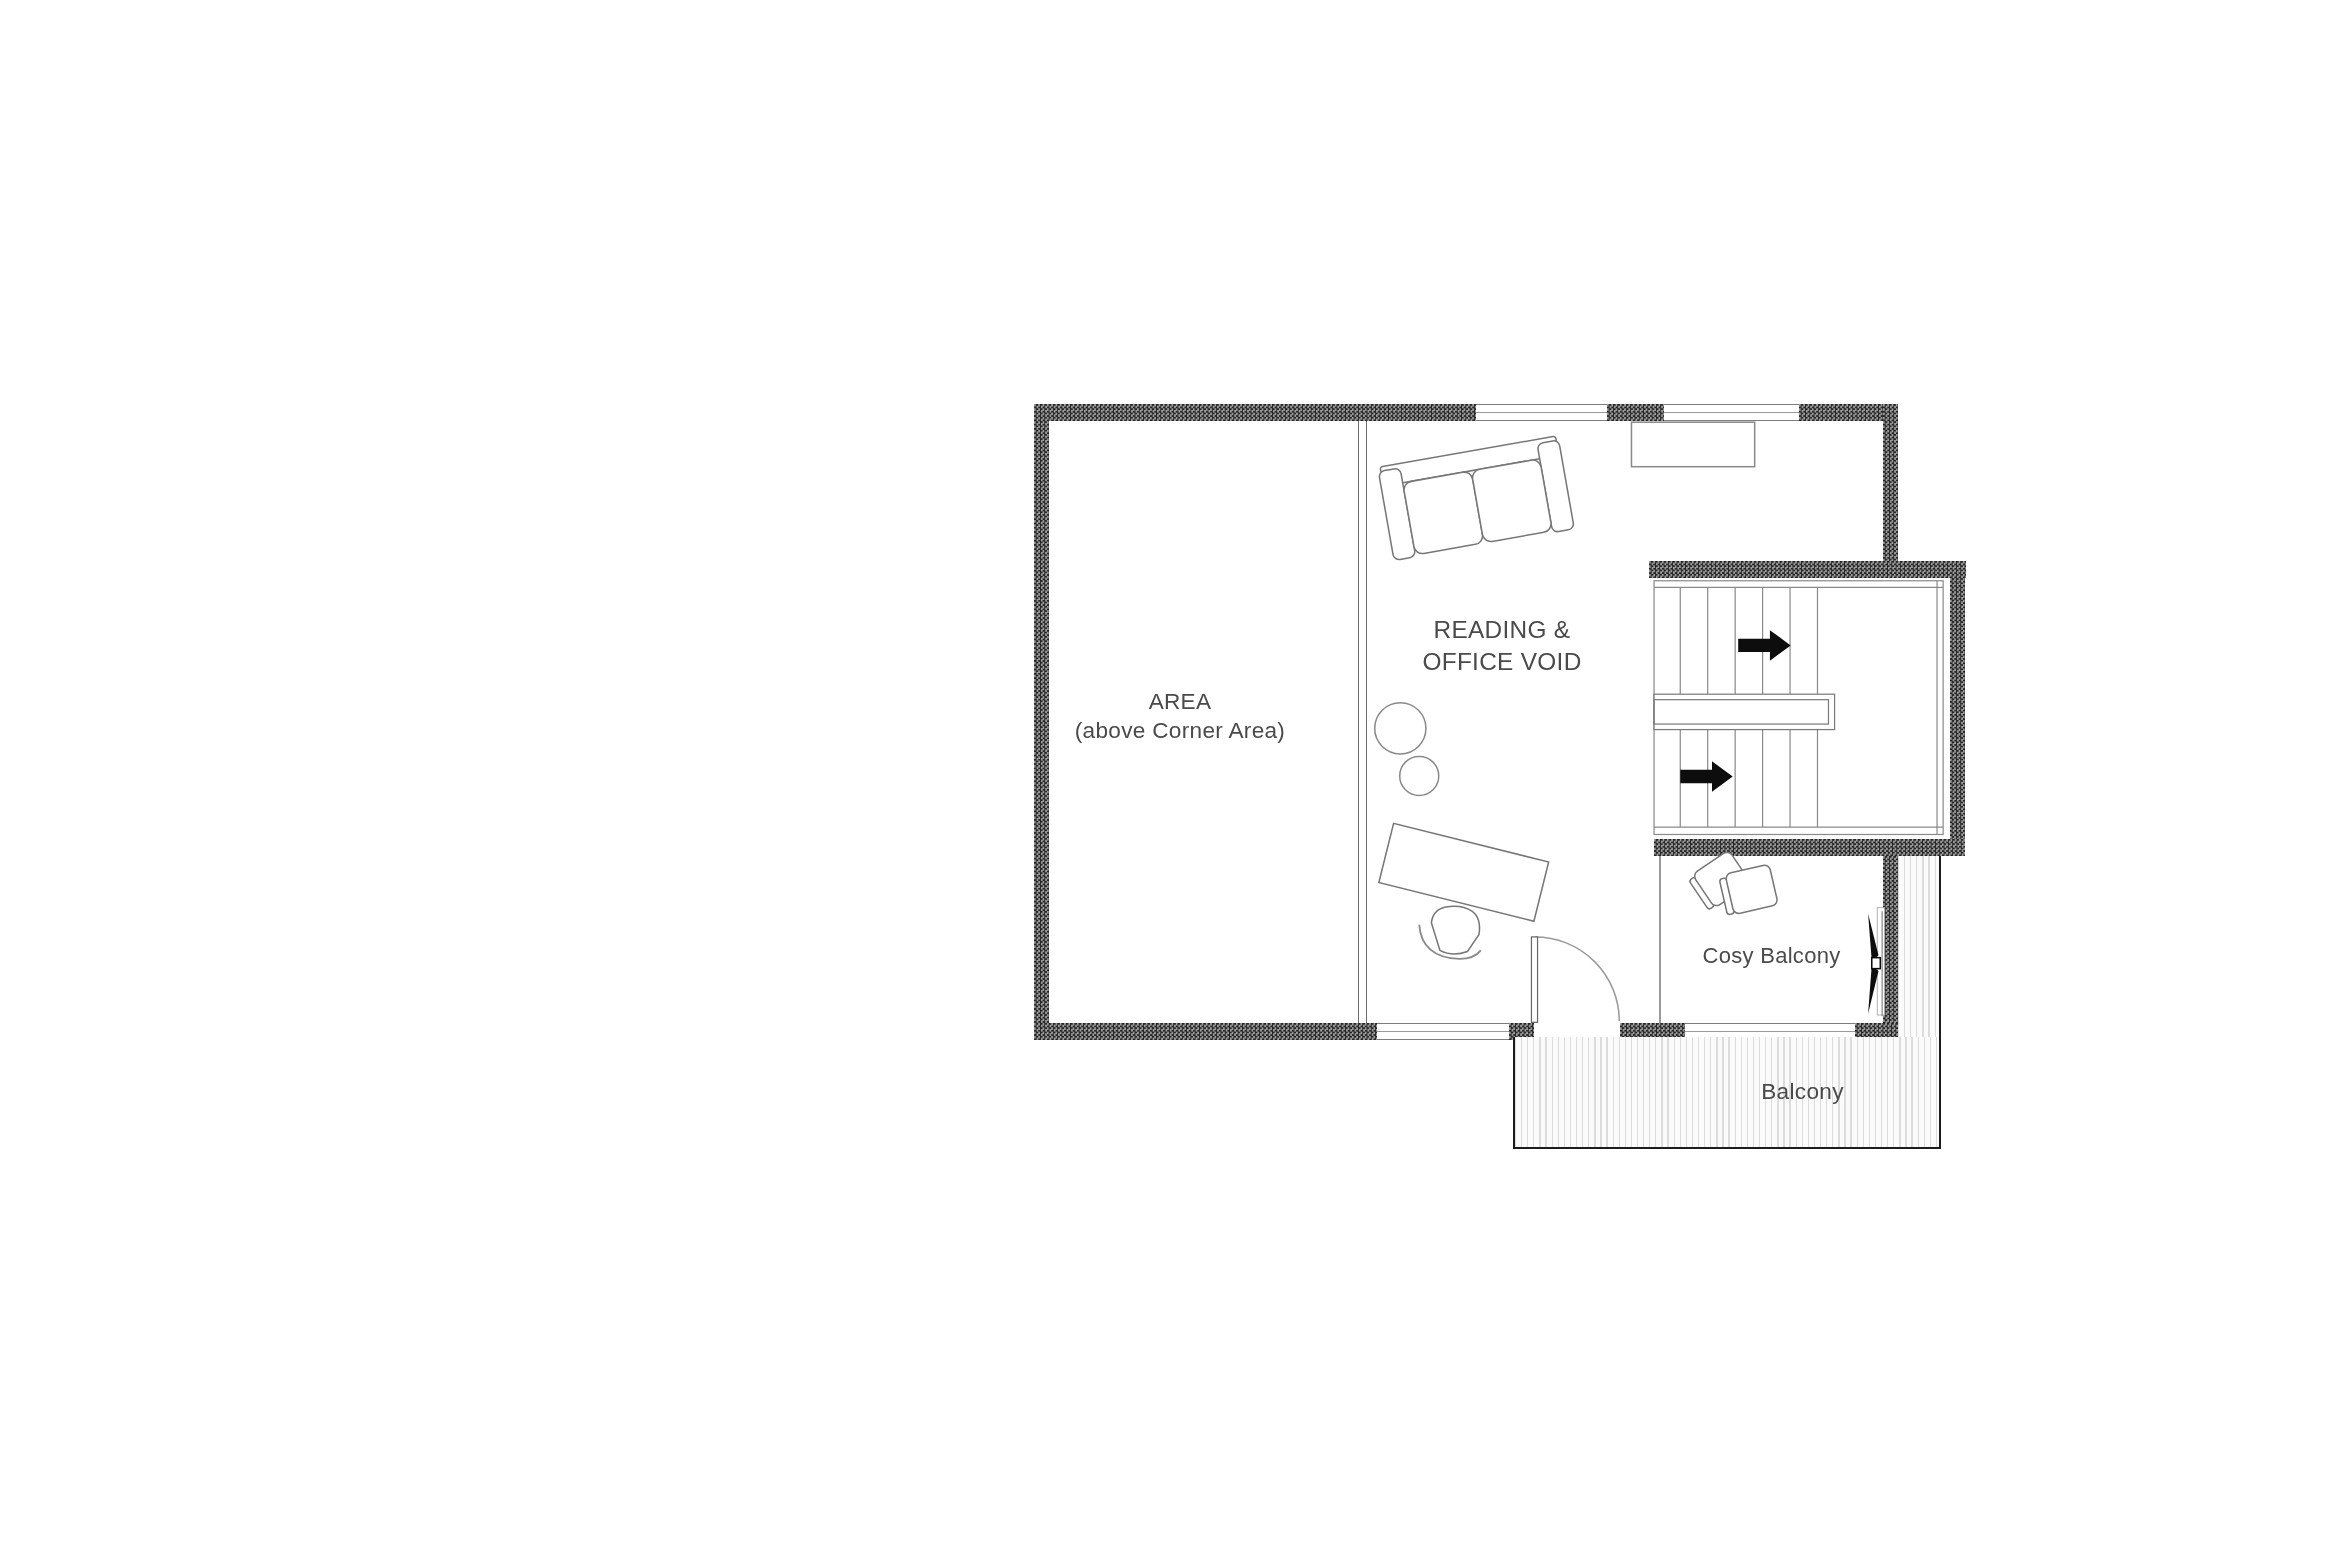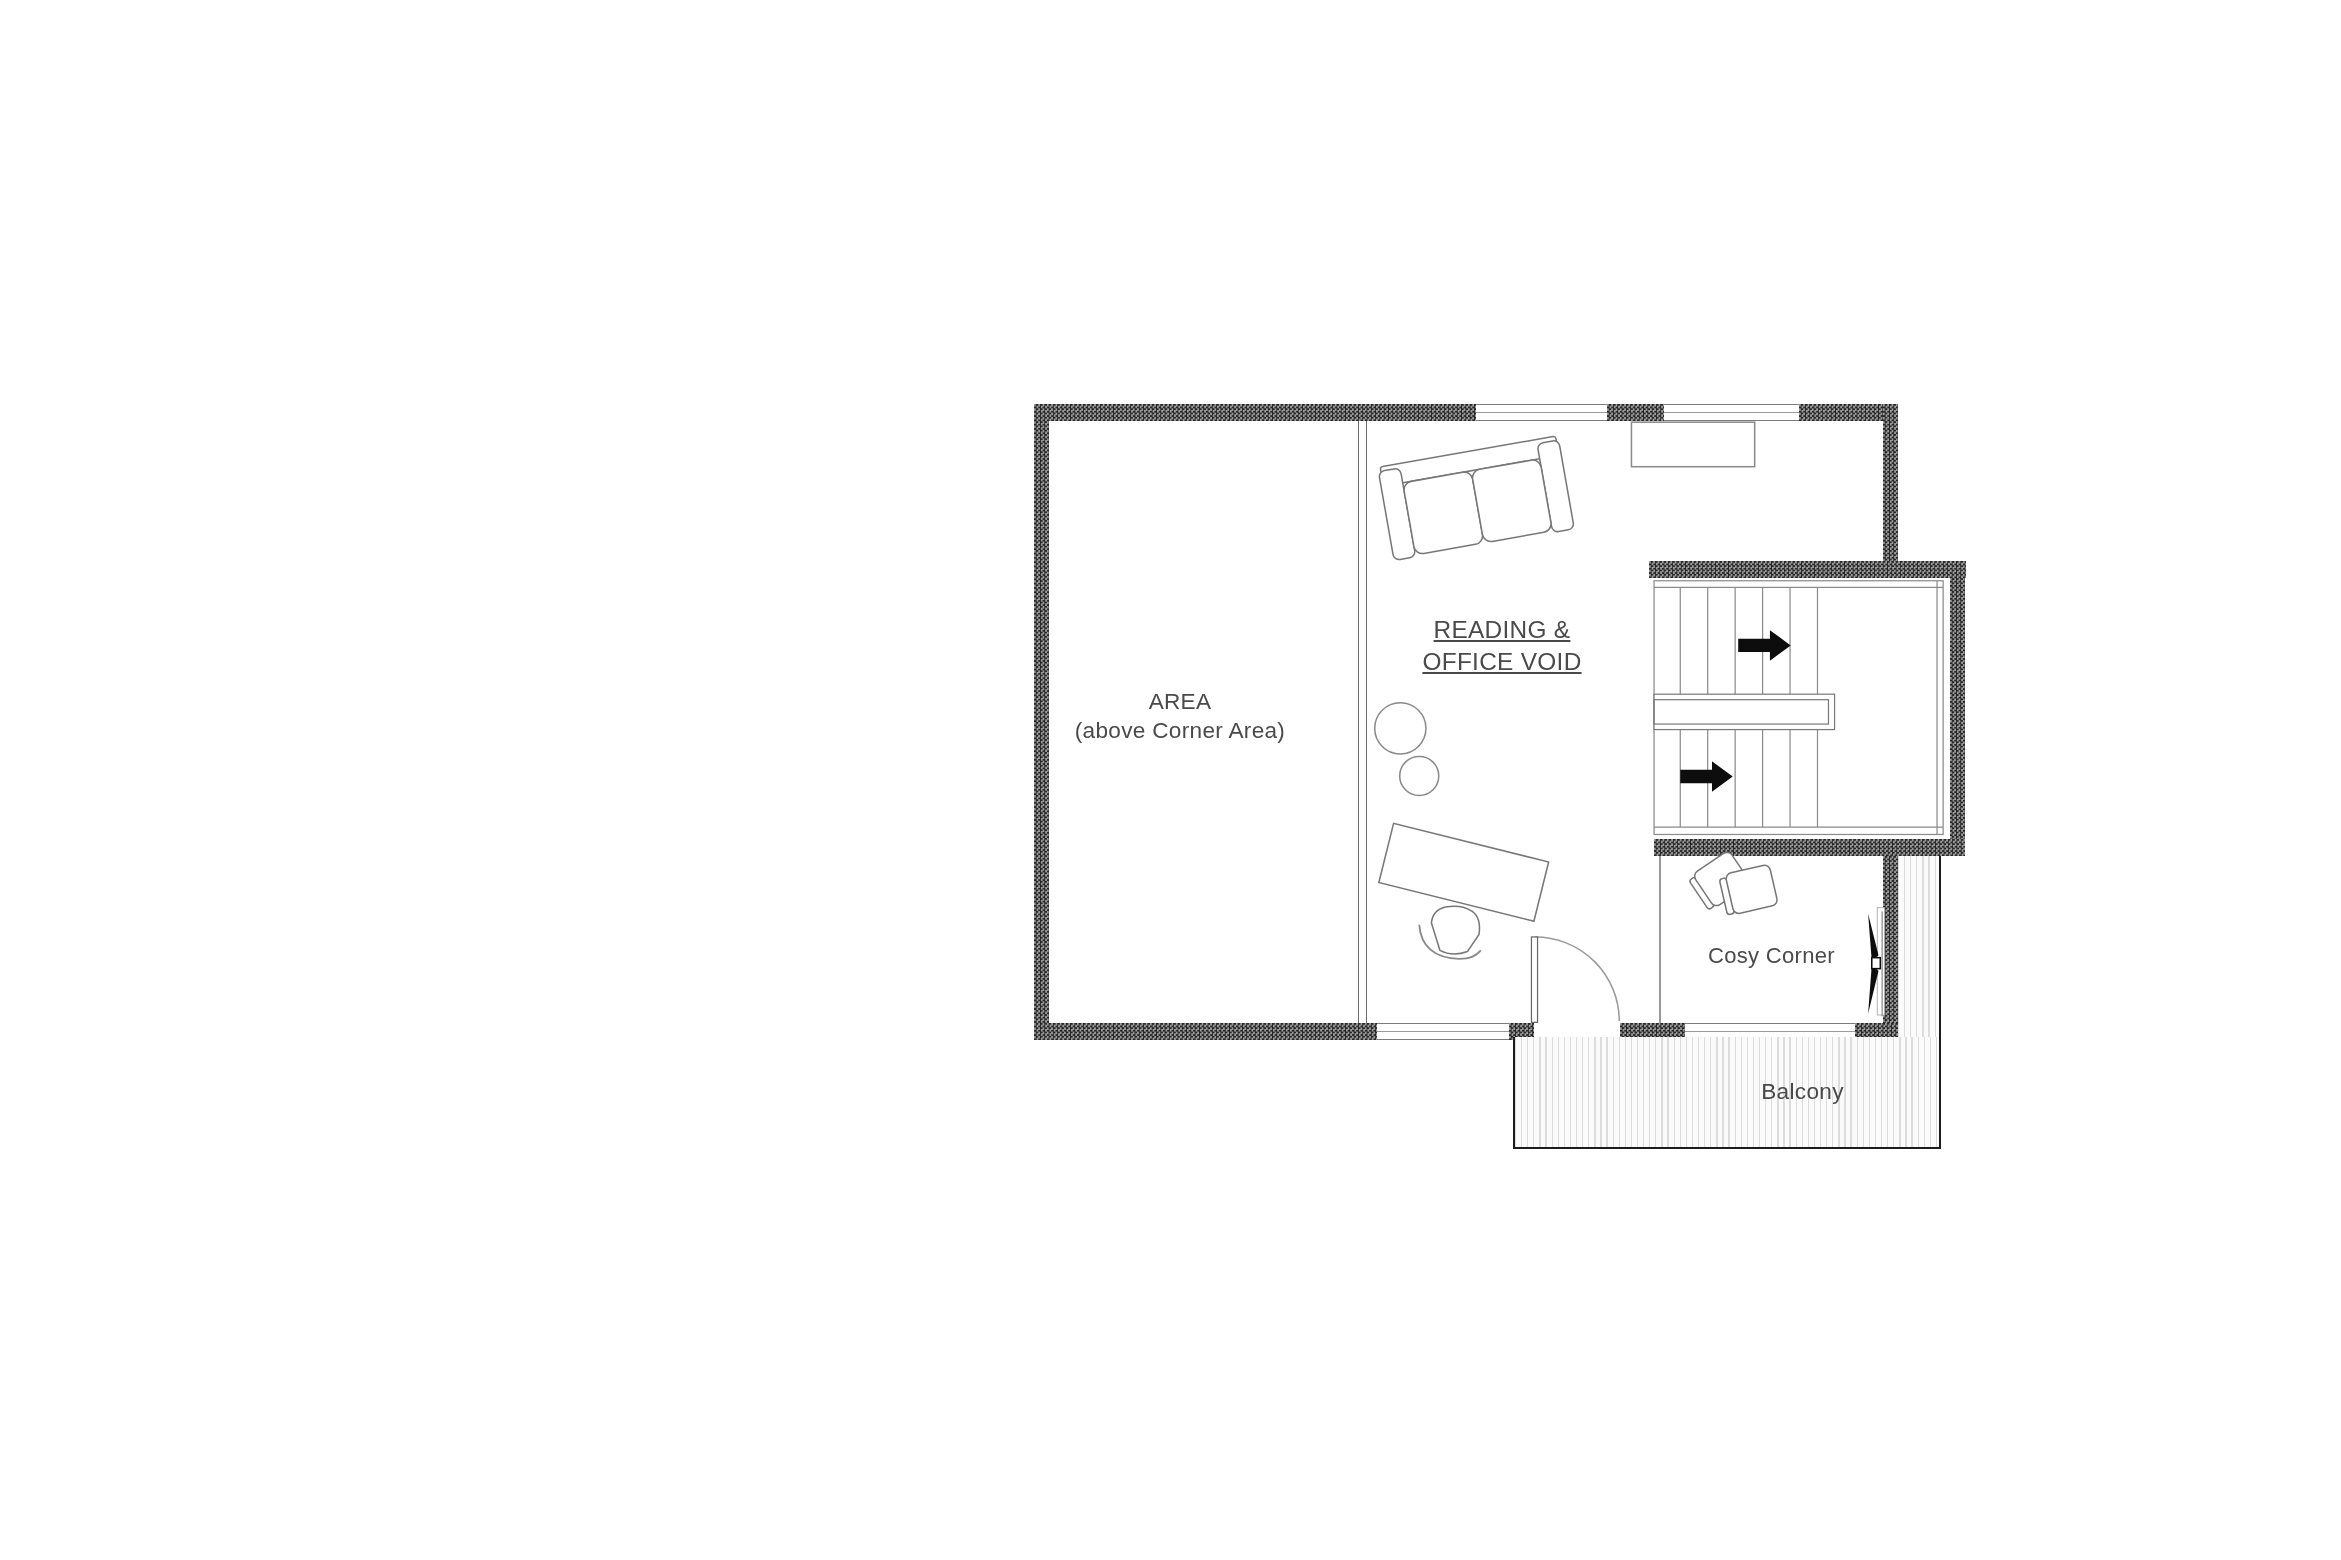--- a/index.html
+++ b/index.html
@@ -17,21 +17,21 @@
   .vline{position:absolute;background:#9a9a9a;}
   
   .deck{position:absolute;background-color:#fbfbfb;
         background-image:repeating-linear-gradient(90deg,#dcdcdc 0 1.2px,rgba(0,0,0,0) 1.2px 6.1px);
         box-sizing:border-box;}
   .deck-main{border-left:2.4px solid #1c1c1c;border-right:2.4px solid #1c1c1c;border-bottom:2.4px solid #1c1c1c;}
   .deck-side{border-right:2.4px solid #1c1c1c;}
   
   .label{position:absolute;color:#4a4a4a;text-align:center;letter-spacing:0.3px;}
   .label-void{left:1058px;top:687px;width:244px;font-size:22.6px;line-height:29px;}
-  .label-reading{left:1380px;top:614px;width:244px;font-size:24.4px;line-height:32px;text-decoration:underline;}
+  .label-reading{left:1380px;top:614px;width:244px;font-size:24.4px;line-height:32px;}
   .label-cosy{left:1680px;top:944px;width:183px;font-size:22px;line-height:24.4px;}
   .label-balcony{left:1711px;top:1080px;width:183px;font-size:22.6px;line-height:24.4px;}
   svg.overlay{position:absolute;left:0;top:0;}
 </style>
 </head>
 <body>
 
 <div class="scene">
 
   <div class="wall" style="left:1034px;top:404px;width:442px;height:16.5px;"></div>
@@ -142,18 +142,18 @@
   <div class="label label-void">
     <div>AREA</div>
     <div>(above Corner Area)</div>
   </div>
 
   <div class="label label-reading">
     <div>READING &amp;</div>
     <div>OFFICE VOID</div>
   </div>
 
-  <div class="label label-cosy">Cosy Corner</div>
+  <div class="label label-cosy">Cosy Balcony</div>
 
   <div class="label label-balcony">Balcony</div>
 
 </div>
 
 
 </body></html>

